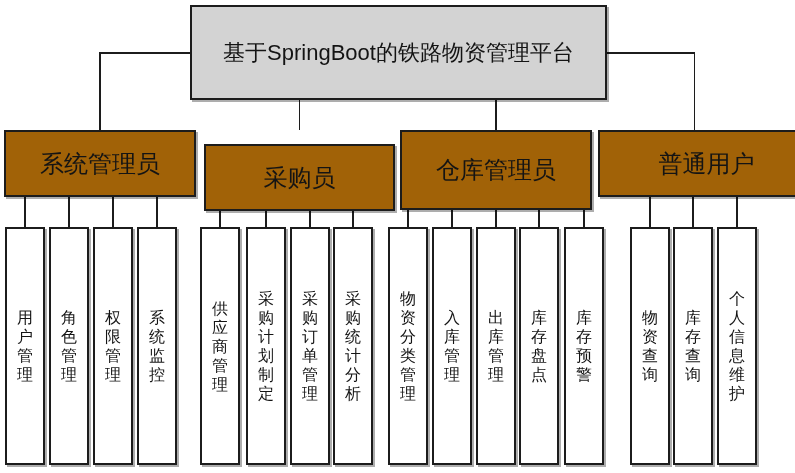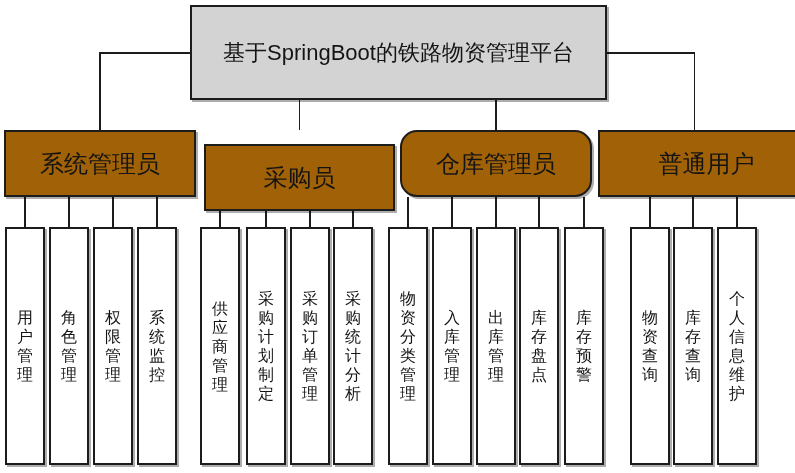--- a/index.html
+++ b/index.html
@@ -145,21 +145,21 @@
       <div class="box leaf-box" style="left: 333px; top: 227px; width: 40px; height: 238px;">
         <div class="vtext">
           <span>采</span>
           <span>购</span>
           <span>统</span>
           <span>计</span>
           <span>分</span>
           <span>析</span>
         </div>
       </div>
-      <div class="box group-box" style="left: 400px; top: 130px; width: 192px; height: 67px; border-radius: 17px;">
+      <div class="box group-box" style="left: 400px; top: 130px; width: 192px; height: 80px;">
         <span>仓库管理员</span>
       </div>
       <div class="box leaf-box" style="left: 388px; top: 227px; width: 40px; height: 238px;">
         <div class="vtext">
           <span>物</span>
           <span>资</span>
           <span>分</span>
           <span>类</span>
           <span>管</span>
           <span>理</span>

